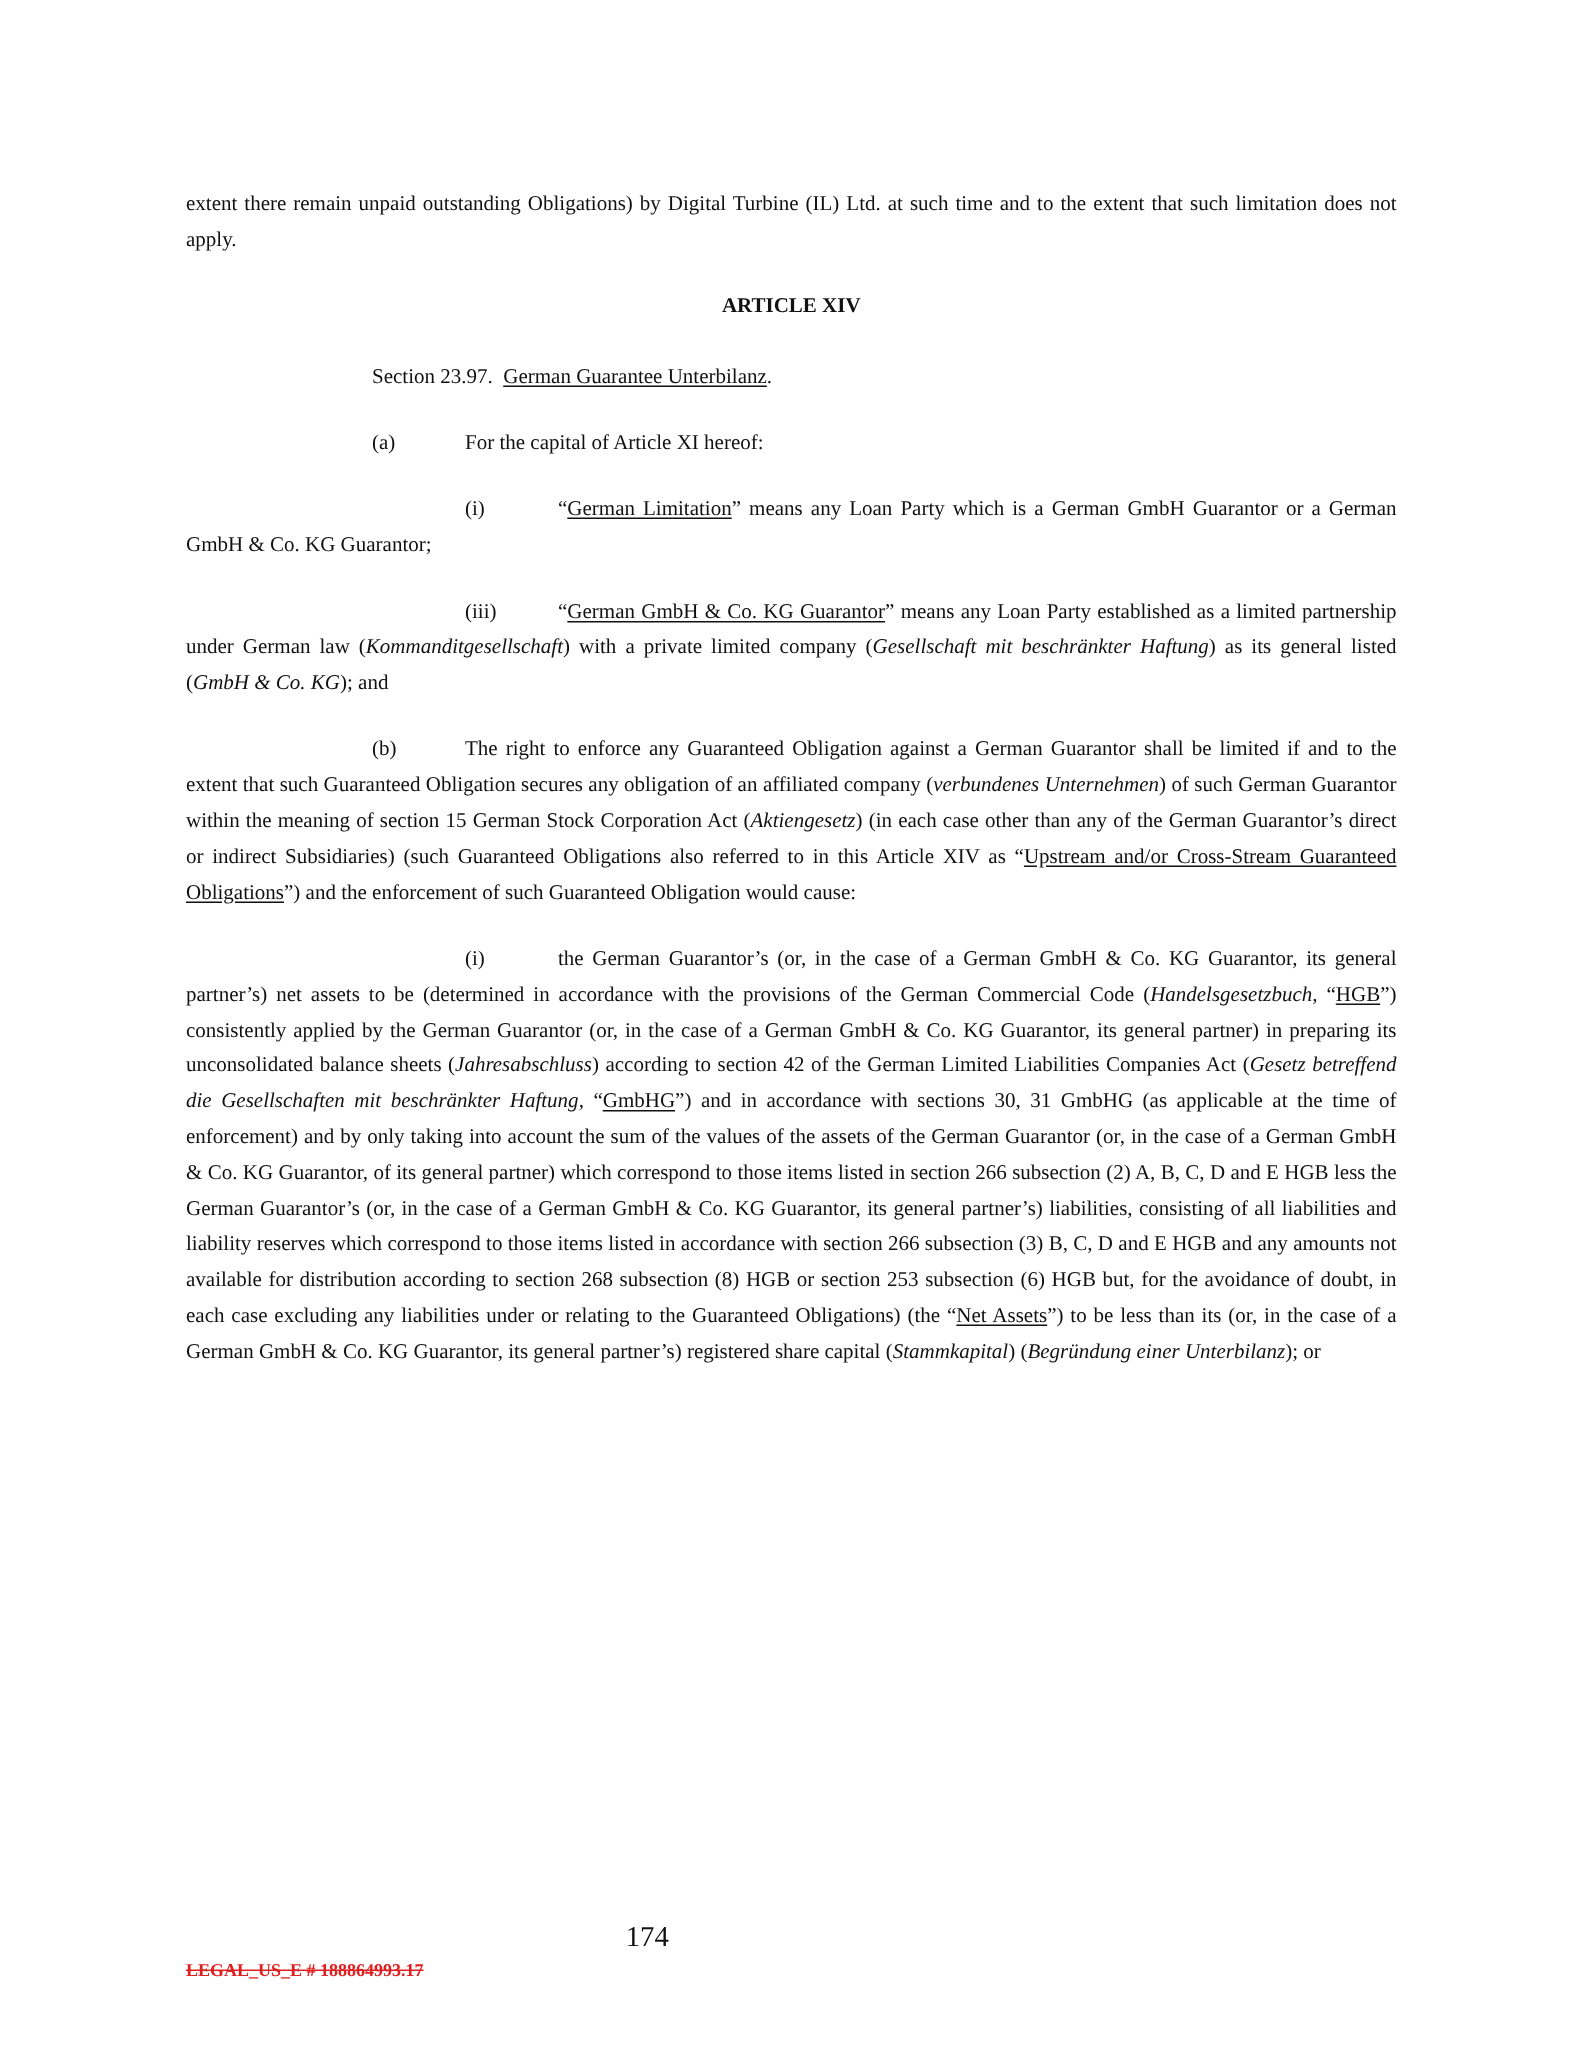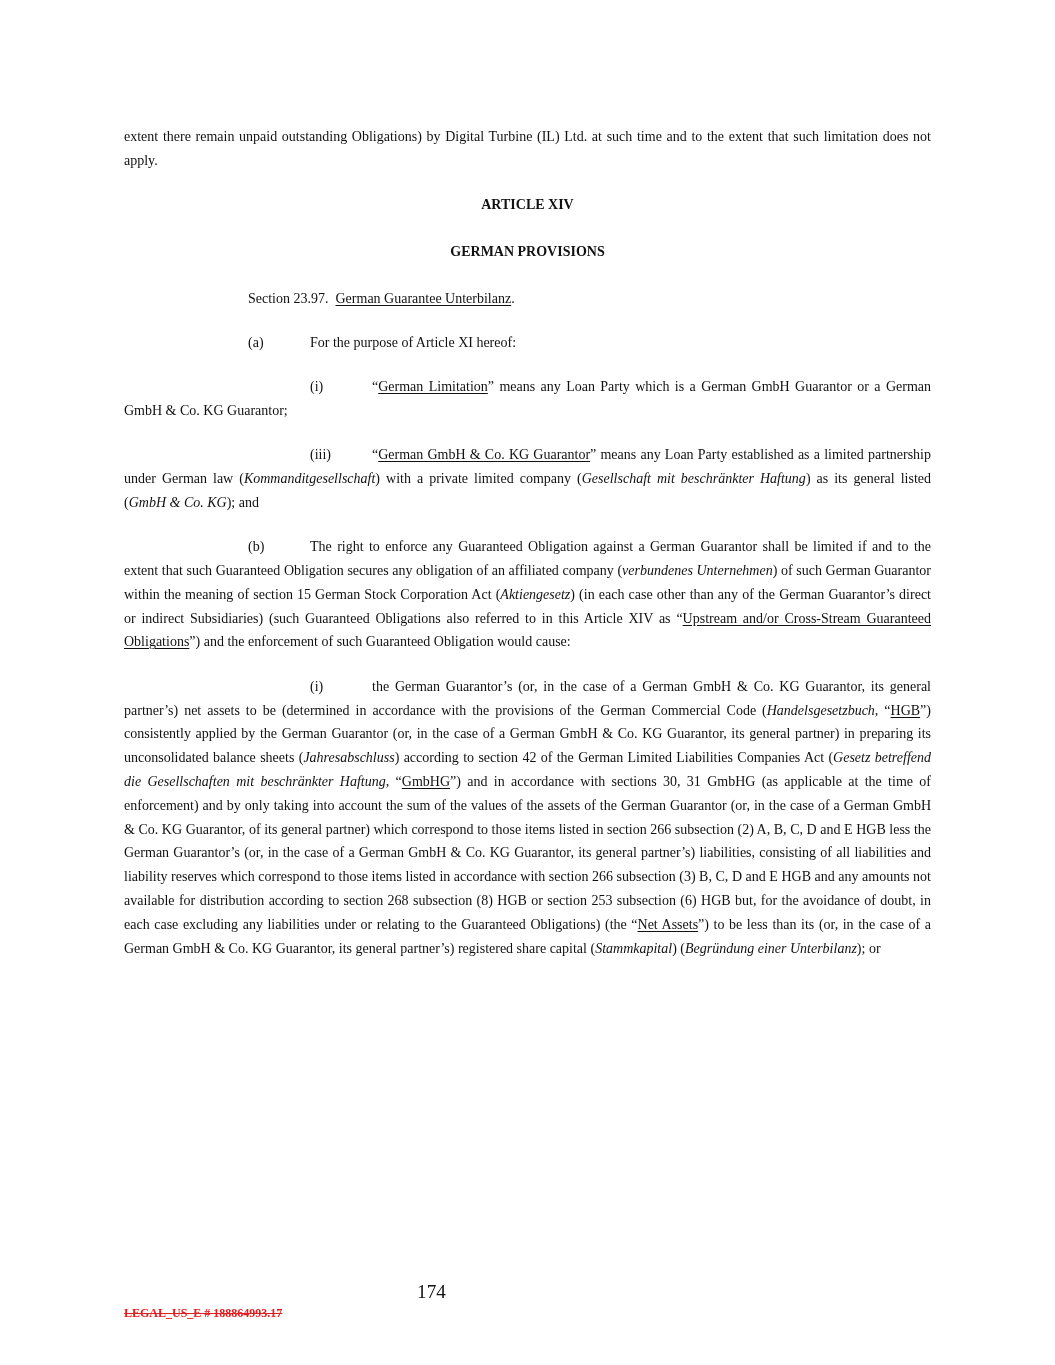--- a/index.html
+++ b/index.html
@@ -22,25 +22,24 @@
             font-weight: bold; color: #e02020; text-decoration: line-through; }
 </style>
 </head>
 <body>
 
 <div class="page">
 
   <p>extent there remain unpaid outstanding Obligations) by Digital Turbine (IL) Ltd. at such time and to the extent that such limitation does not apply.</p>
 
   <p class="center">ARTICLE XIV</p>
-  <p class="center">GERMAN PROVISIONS</p>
 
   <p class="ind1"><span>Section 23.97.</span>&nbsp;&nbsp;<u>German Guarantee Unterbilanz</u><span>.</span></p>
 
-  <p class="ind1"><span class="lbl lbl1">(a)</span><span>For the purpose of Article XI hereof:</span></p>
+  <p class="ind1"><span class="lbl lbl1">(a)</span><span>For the capital of Article XI hereof:</span></p>
 
   <p class="ind2"><span class="lbl lbl2">(i)</span>“<u>German Limitation</u>”<span> means any Loan Party which is a German GmbH Guarantor or a German GmbH &amp; Co. KG Guarantor;</span></p>
 
 
   <p class="ind2"><span class="lbl lbl2">(iii)</span>“<u>German GmbH &amp; Co. KG Guarantor</u>”<span> means any Loan Party established as a limited partnership under German law (</span><i>Kommanditgesellschaft</i><span>) with a private limited company (</span><i>Gesellschaft mit beschränkter Haftung</i><span>) as its general listed (</span><i>GmbH &amp; Co. KG</i><span>); and</span></p>
 
   <p class="ind1"><span class="lbl lbl1">(b)</span><span>The right to enforce any Guaranteed Obligation against a German Guarantor shall be limited if and to the extent that such Guaranteed Obligation secures any obligation of an affiliated company (</span><i>verbundenes Unternehmen</i><span>) of such German Guarantor within the meaning of section 15 German Stock Corporation Act (</span><i>Aktiengesetz</i><span>) (in each case other than any of the German Guarantor’s direct or indirect Subsidiaries) (such Guaranteed Obligations also referred to in this Article XIV as “</span><u>Upstream and/or Cross-Stream Guaranteed Obligations</u><span>”) and the enforcement of such Guaranteed Obligation would cause:</span></p>
 
   <p class="ind2"><span class="lbl lbl2">(i)</span><span>the German Guarantor’s (or, in the case of a German GmbH &amp; Co. KG Guarantor, its general partner’s) net assets to be (determined in accordance with the provisions of the German Commercial Code (</span><i>Handelsgesetzbuch</i><span>, “</span><u>HGB</u><span>”) consistently applied by the German Guarantor (or, in the case of a German GmbH &amp; Co. KG Guarantor, its general partner) in preparing its unconsolidated balance sheets (</span><i>Jahresabschluss</i><span>) according to section 42 of the German Limited Liabilities Companies Act (</span><i>Gesetz betreffend die Gesellschaften mit beschränkter Haftung</i><span>, “</span><u>GmbHG</u><span>”) and in accordance with sections 30, 31 GmbHG (as applicable at the time of enforcement) and by only taking into account the sum of the values of the assets of the German Guarantor (or, in the case of a German GmbH &amp; Co. KG Guarantor, of its general partner) which correspond to those items listed in section 266 subsection (2) A, B, C, D and E HGB less the German Guarantor’s (or, in the case of a German GmbH &amp; Co. KG Guarantor, its general partner’s) liabilities, consisting of all liabilities and liability reserves which correspond to those items listed in accordance with section 266 subsection (3) B, C, D and E HGB and any amounts not available for distribution according to section 268 subsection (8) HGB or section 253 subsection (6) HGB but, for the avoidance of doubt, in each case excluding any liabilities under or relating to the Guaranteed Obligations) (the “</span><u>Net Assets</u><span>”) to be less than its (or, in the case of a German GmbH &amp; Co. KG Guarantor, its general partner’s) registered share capital (</span><i>Stammkapital</i><span>) (</span><i>Begründung einer Unterbilanz</i><span>); or</span></p>
 

